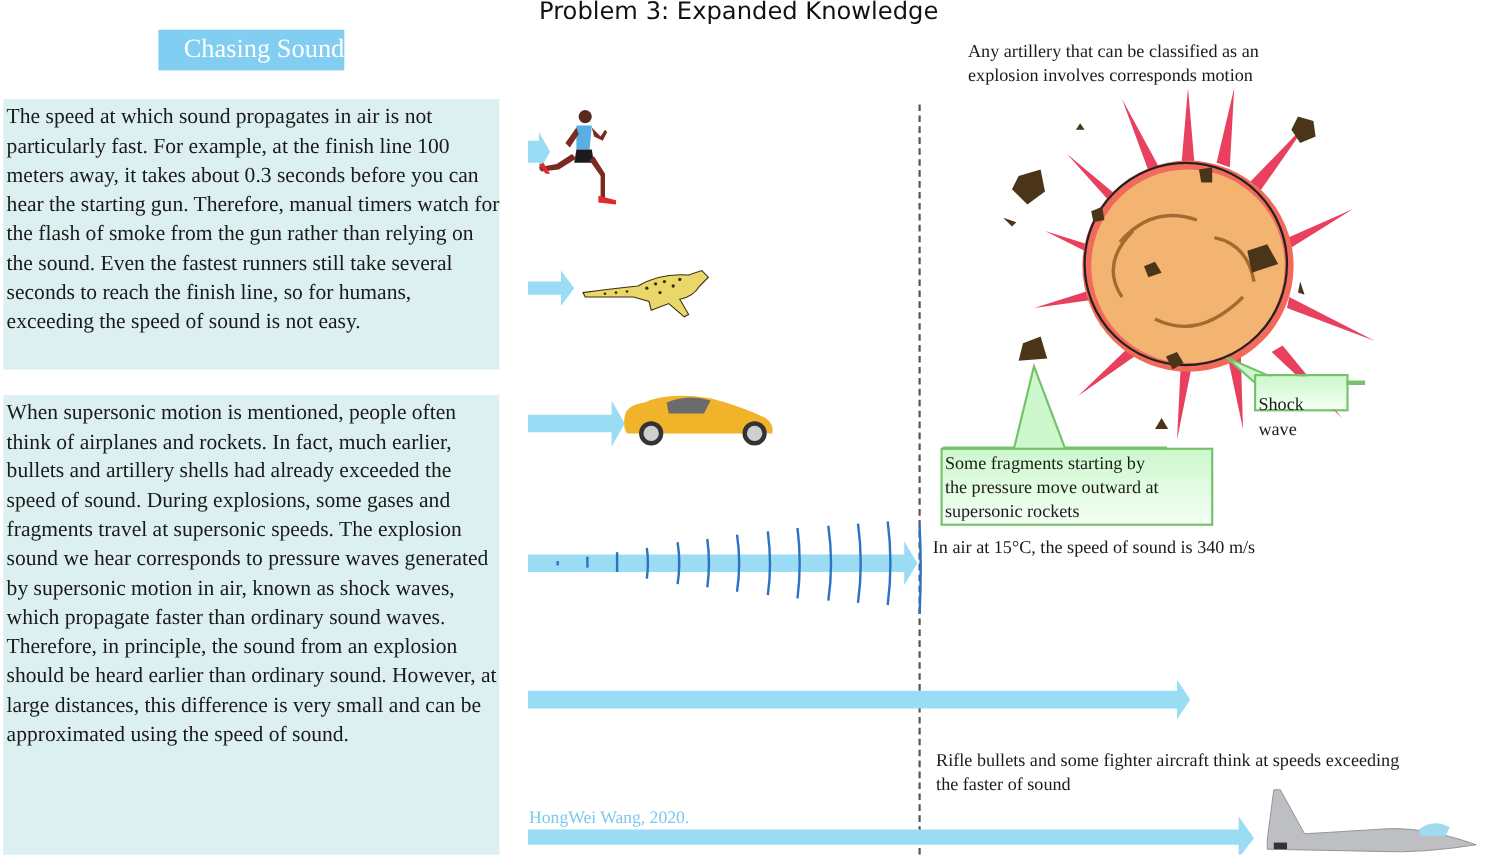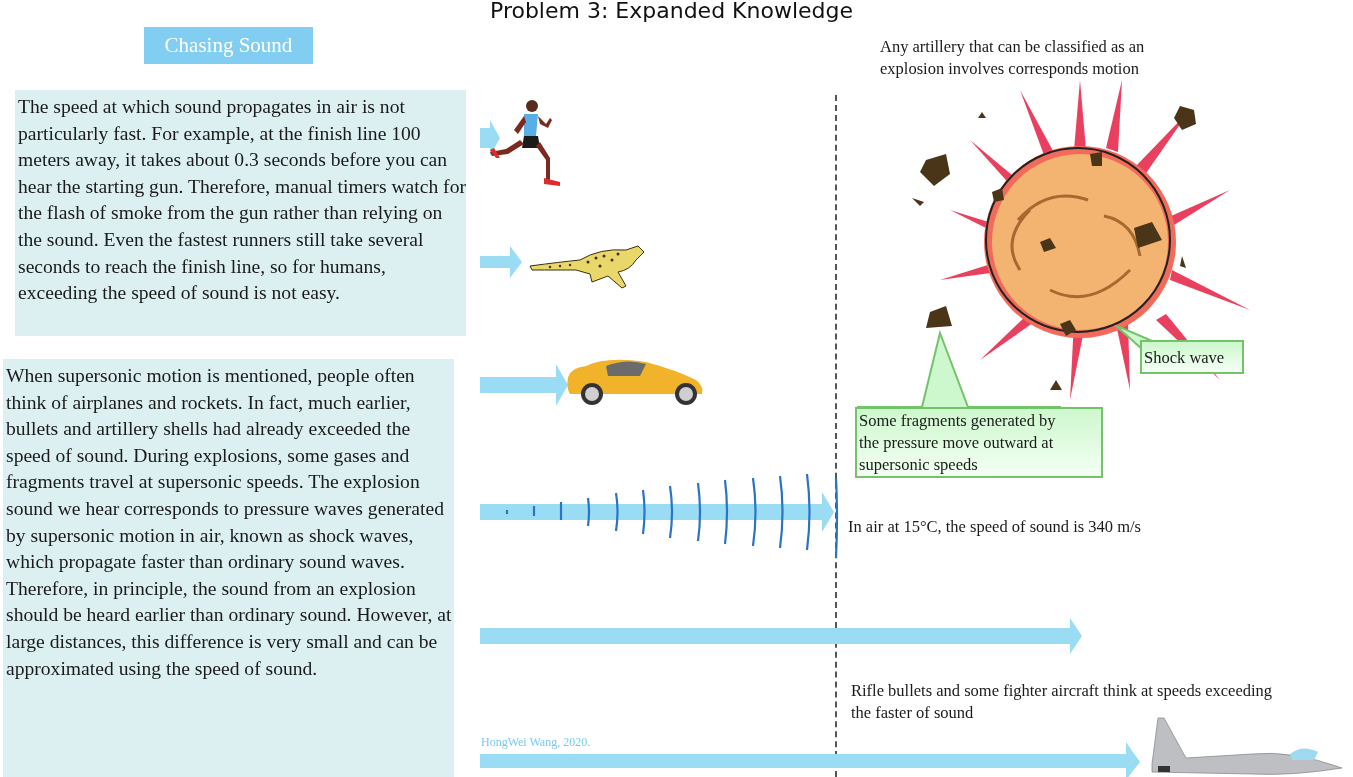--- a/index.html
+++ b/index.html
@@ -1,25 +1,25 @@
 <!DOCTYPE html>
 <html><head>
 <meta charset="utf-8">
 <style>
   html, body { margin:0; padding:0; }
   body { width:1353px; height:777px; position:relative; overflow:hidden; background:#ffffff; font-family:"Liberation Serif", serif; color:#1a1a1a; }
   .abs { position:absolute; }
   .header-title { left:490px; top:-2px; font-family:"DejaVu Sans", sans-serif; font-size:22px; color:#111; white-space:nowrap; letter-spacing:0; }
-  .section-title { left:144px; top:27px; width:169px; height:37px; background:#82cdf2; color:#fff; font-size:21px; line-height:37px; text-align:center; }
+  .section-title { left:144px; top:27px; width:169px; height:37px; background:#82cdf2; color:#fff; font-size:24px; line-height:37px; text-align:right; }
   .para { left:3px; width:451px; background:#dcf0f2; font-size:19.6px; line-height:26.6px; padding:4px 0 0 3px; box-sizing:border-box; }
-  .para1 { top:90px; height:246px;margin-left:12px; }
+  .para1 { top:90px; height:246px; }
   .para2 { top:359px; height:492px; }
   .annot { font-size:16.5px; line-height:22px; white-space:nowrap; }
   .dashline { left:835px; top:95px; width:0; height:682px; border-left:2px dashed #555; }
-  .credit { left:481px; top:735px; font-size:12px; color:#7cc8ee; }
+  .credit { left:481px; top:735px; font-size:16px; color:#7cc8ee; }
   .callout { background:linear-gradient(#cdf8cd,#f4fff4); border:2px solid #74c36b; font-size:16.5px; line-height:22px; padding:1px 2px; box-sizing:border-box; }
 </style>
 </head>
 <body>
 
 <div class="abs header-title">Problem 3: Expanded Knowledge</div>
 <div class="abs section-title">Chasing Sound</div>
 
 <div class="abs para para1">The speed at which sound propagates in air is not particularly fast. For example, at the finish line 100 meters away, it takes about 0.3 seconds before you can hear the starting gun. Therefore, manual timers watch for the flash of smoke from the gun rather than relying on the sound. Even the fastest runners still take several seconds to reach the finish line, so for humans, exceeding the speed of sound is not easy.</div>
 <div class="abs para para2">When supersonic motion is mentioned, people often think of airplanes and rockets. In fact, much earlier, bullets and artillery shells had already exceeded the speed of sound. During explosions, some gases and fragments travel at supersonic speeds. The explosion sound we hear corresponds to pressure waves generated by supersonic motion in air, known as shock waves, which propagate faster than ordinary sound waves. Therefore, in principle, the sound from an explosion should be heard earlier than ordinary sound. However, at large distances, this difference is very small and can be approximated using the speed of sound.</div>
@@ -138,25 +138,25 @@
 </svg>
 
 <div class="abs annot" style="left:880px;top:36px">Any artillery that can be classified as an</div>
 <div class="abs annot" style="left:880px;top:58px">explosion involves corresponds motion</div>
 
 <svg class="abs" style="left:850px;top:325px" width="400" height="160">
   <polygon points="90,8 118,82 210,82 210,85 8,85 8,82 72,82" fill="#cdf8cd" stroke="#74c36b" stroke-width="2"></polygon>
   <polygon points="265,0 316,22 390,22 390,24 292,24" fill="#cdf8cd" stroke="#74c36b" stroke-width="2"></polygon>
 </svg>
 
-<div class="abs callout" style="left:1140px;top:340px;width:104px;height:34px;padding-top:5px">Shock wave</div>
+<div class="abs callout" style="left:1140px;top:340px;width:86px;height:34px;padding-top:15px">Shock wave</div>
 
 <div class="abs callout" style="left:855px;top:407px;width:248px;height:71px">
-  <div>Some fragments generated by</div>
+  <div>Some fragments starting by</div>
   <div>the pressure move outward at</div>
-  <div>supersonic speeds</div>
+  <div>supersonic rockets</div>
 </div>
 
-<div class="abs annot" style="left:848px;top:516px">In air at 15°C, the speed of sound is 340 m/s</div>
+<div class="abs annot" style="left:848px;top:487px">In air at 15°C, the speed of sound is 340 m/s</div>
 <div class="abs annot" style="left:851px;top:680px">Rifle bullets and some fighter aircraft think at speeds exceeding</div>
 <div class="abs annot" style="left:851px;top:702px">the faster of sound</div>
 
 <div class="abs credit">HongWei Wang, 2020.</div>
 
 </body></html>

